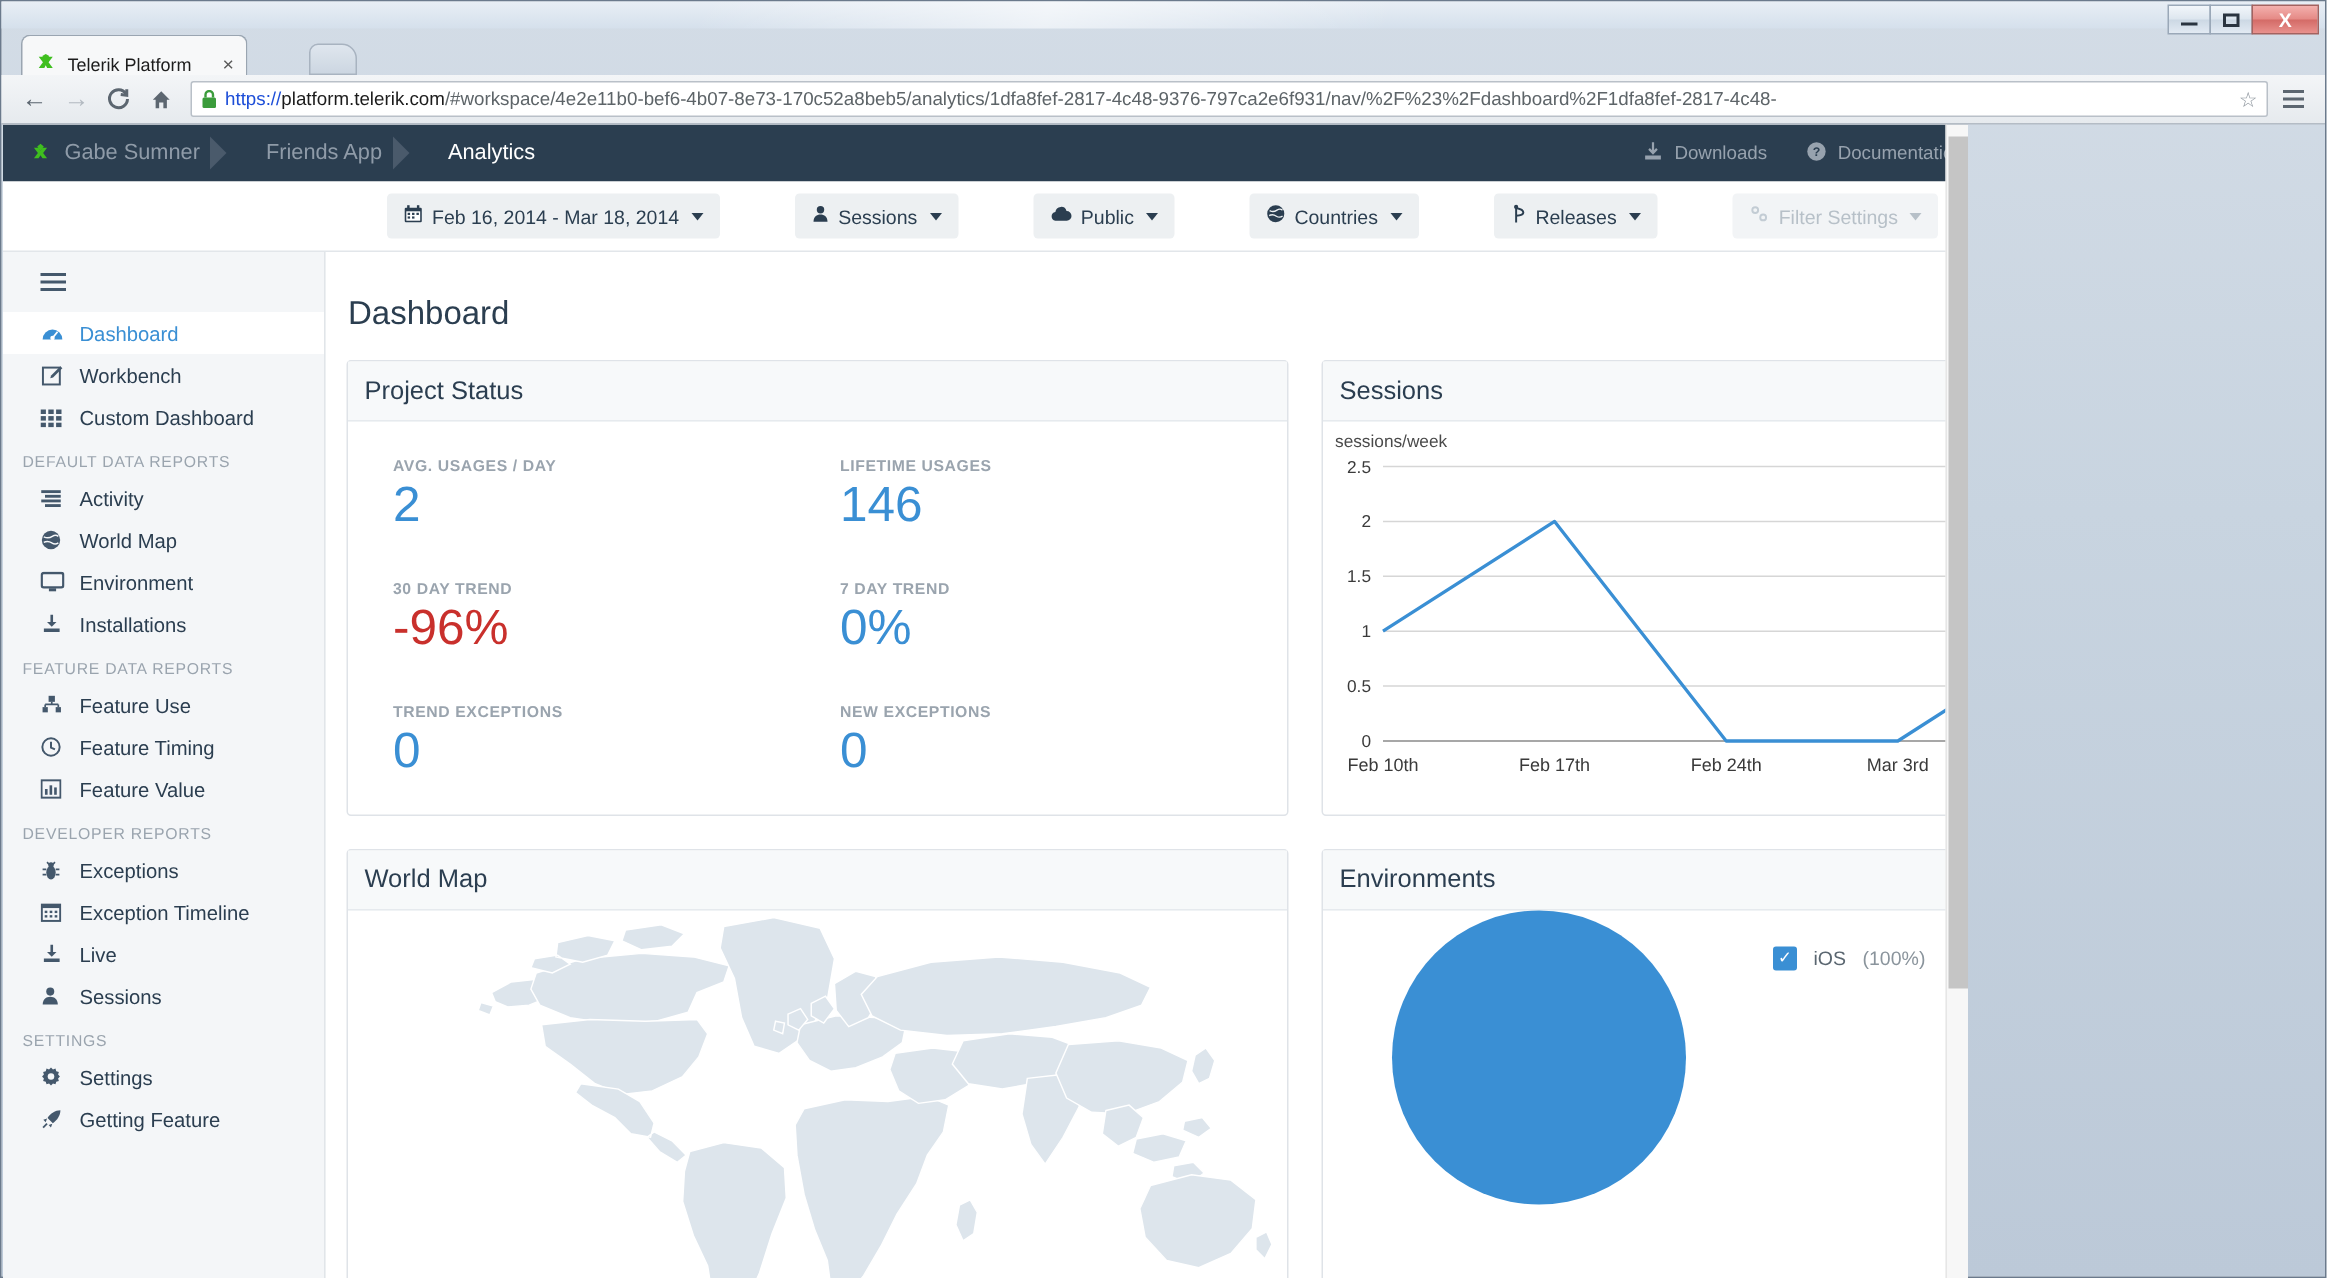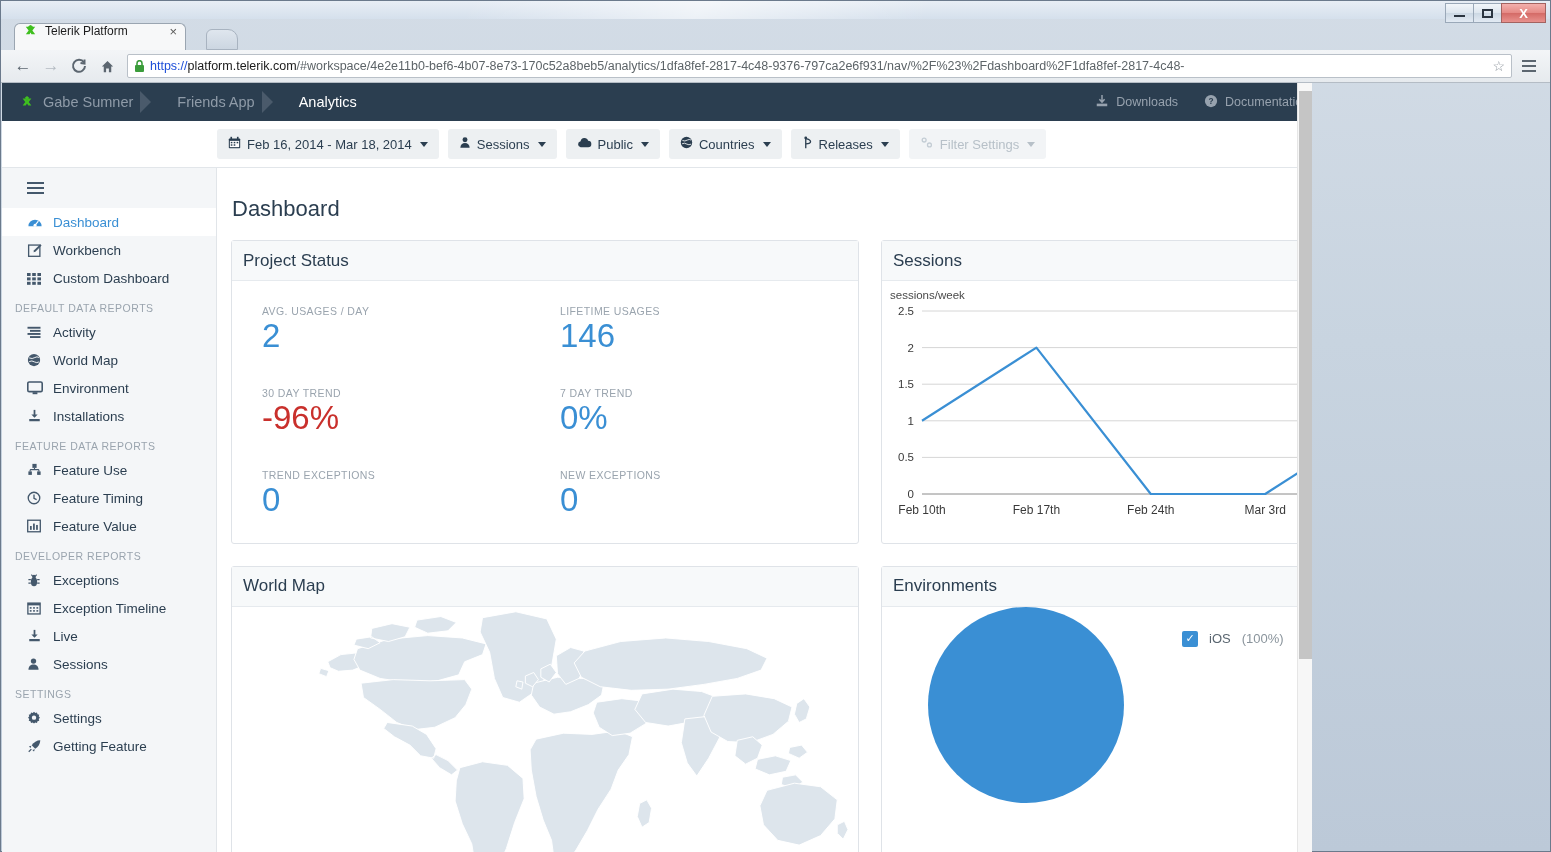--- a/index.html
+++ b/index.html
@@ -43,25 +43,25 @@
   }
   .winbtn .bar { width: 11px; height: 2px; background: #2a3440; margin-top: 6px; }
   .winbtn .sq { width: 11px; height: 9px; border: 2px solid #2a3440; }
 
   
   #tabstrip {
     position: absolute; left: 0; top: 18px; width: 100%; height: 31px;
   }
   #tab {
     position: absolute; left: 13px; top: 4px;
-    width: 172px; height: 27px;
+    width: 151px; height: 27px;
     background: #f7f8f9;
     border: 1px solid #9aa5b1; border-bottom: none;
     border-radius: 6px 6px 0 0;
-    display: flex; align-items: flex-start; padding: 0 8px;
+    display: flex; align-items: flex-end; padding: 0 8px;
   }
   #tab .favicon { width: 15px; height: 15px; margin-right: 7px; flex: none; }
   #tab .tabtitle {
     font-size: 12px; color: #1c1c1c; white-space: nowrap;
     overflow: hidden; flex: 1;
   }
   #tab .tabclose { font-size: 13px; color: #5a5a5a; padding-left: 6px; cursor: pointer; }
   #newtab {
     position: absolute; left: 205px; top: 10px;
     width: 32px; height: 21px;
@@ -159,21 +159,21 @@
   #toolbar {
     position: absolute; left: 0; top: 38px; width: 1534px; height: 47px;
     background: #fff; border-bottom: 1px solid #e2e6ea;
     display: flex; align-items: center;
   }
   #toolleft { margin-left: 215px; display: flex; gap: 9px; align-items: center; }
   .tbtn {
     height: 30px; padding: 0 11px; border-radius: 3px;
     background: #edf0f2; color: #2b3e50;
     font-size: 13px; display: flex; align-items: center; gap: 6px;
-    cursor: pointer; white-space: nowrap;
+    cursor: pointer; white-space: nowrap; margin-left: 41px;
   }
   .tbtn.disabled { color: #b7c0c8; background: #f2f4f6; }
   .tbtn .caret {
     width: 0; height: 0; margin-left: 2px;
     border-left: 4px solid transparent; border-right: 4px solid transparent;
     border-top: 5px solid currentColor;
   }
   #toolright { margin-left: auto; display: flex; align-items: center; gap: 12px; padding-right: 22px; }
   #refreshgrp { display: flex; background: #edf0f2; border-radius: 3px; height: 30px; align-items: center; }
   #refreshbtn { width: 34px; height: 30px; display: flex; align-items: center; justify-content: center;
@@ -218,21 +218,21 @@
     display: flex; align-items: center; padding-left: 11px;
     font-size: 17px; color: #2b3e50;
   }
   .panel-body { padding: 0; }
 
   
   #metrics {
     display: grid; grid-template-columns: 1fr 1fr;
     padding: 24px 0 24px 30px; row-gap: 12px;
   }
-  .metric-label { font-size: 10.5px; color: #9aa4ae; letter-spacing: .4px; }
+  .metric-label { font-size: 10.5px; color: #9aa4ae; letter-spacing: .4px; font-weight: bold; }
   .metric-value { font-size: 33px; color: #3a8fd4; font-weight: 300; line-height: 1.15; }
   .metric-value.neg { color: #c9302c; }
   .metric { padding-bottom: 20px; }
 
   
   #chartwrap { position: relative; width: 626px; height: 247px; }
   #chartlabel { position: absolute; left: 8px; top: 8px; font-size: 11.5px; color: #4a4a4a; }
 
   
   #mapwrap { width: 626px; height: 250px; position: relative; overflow:hidden; }

